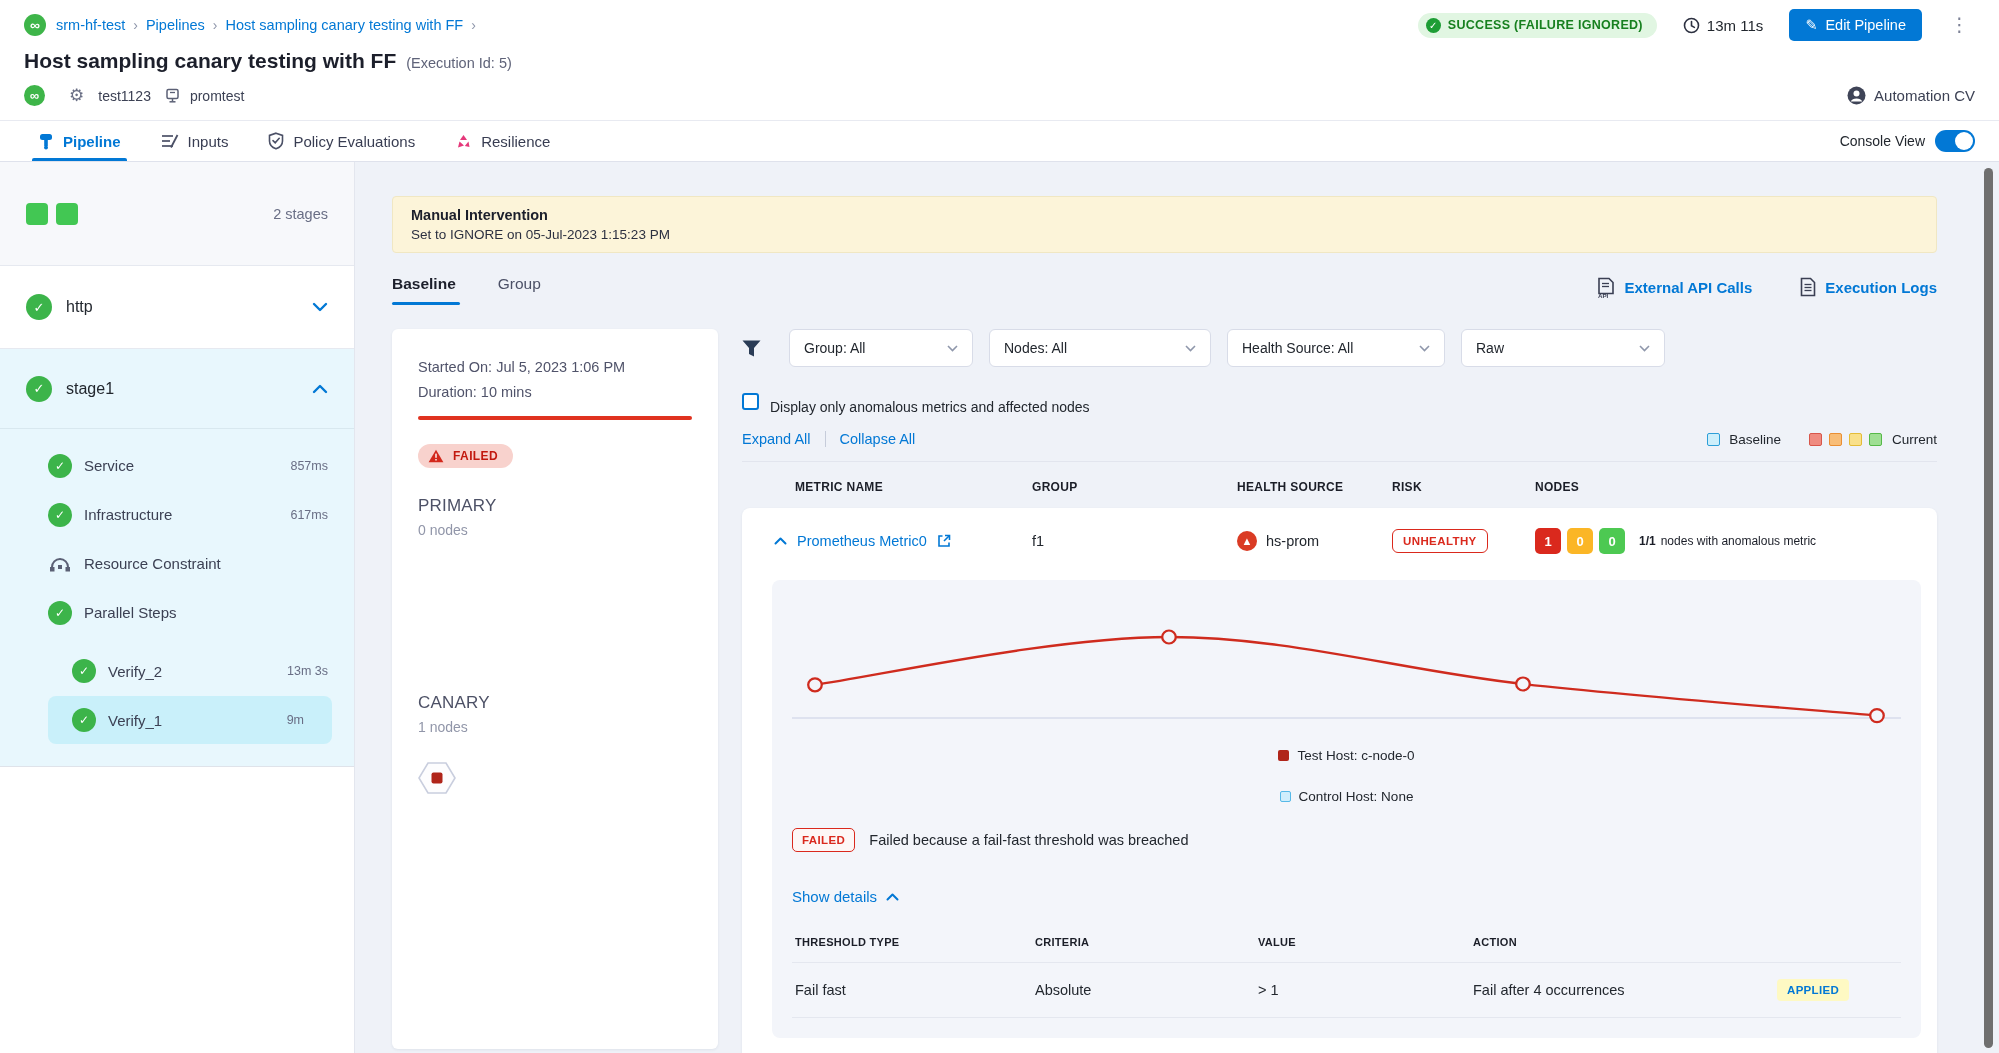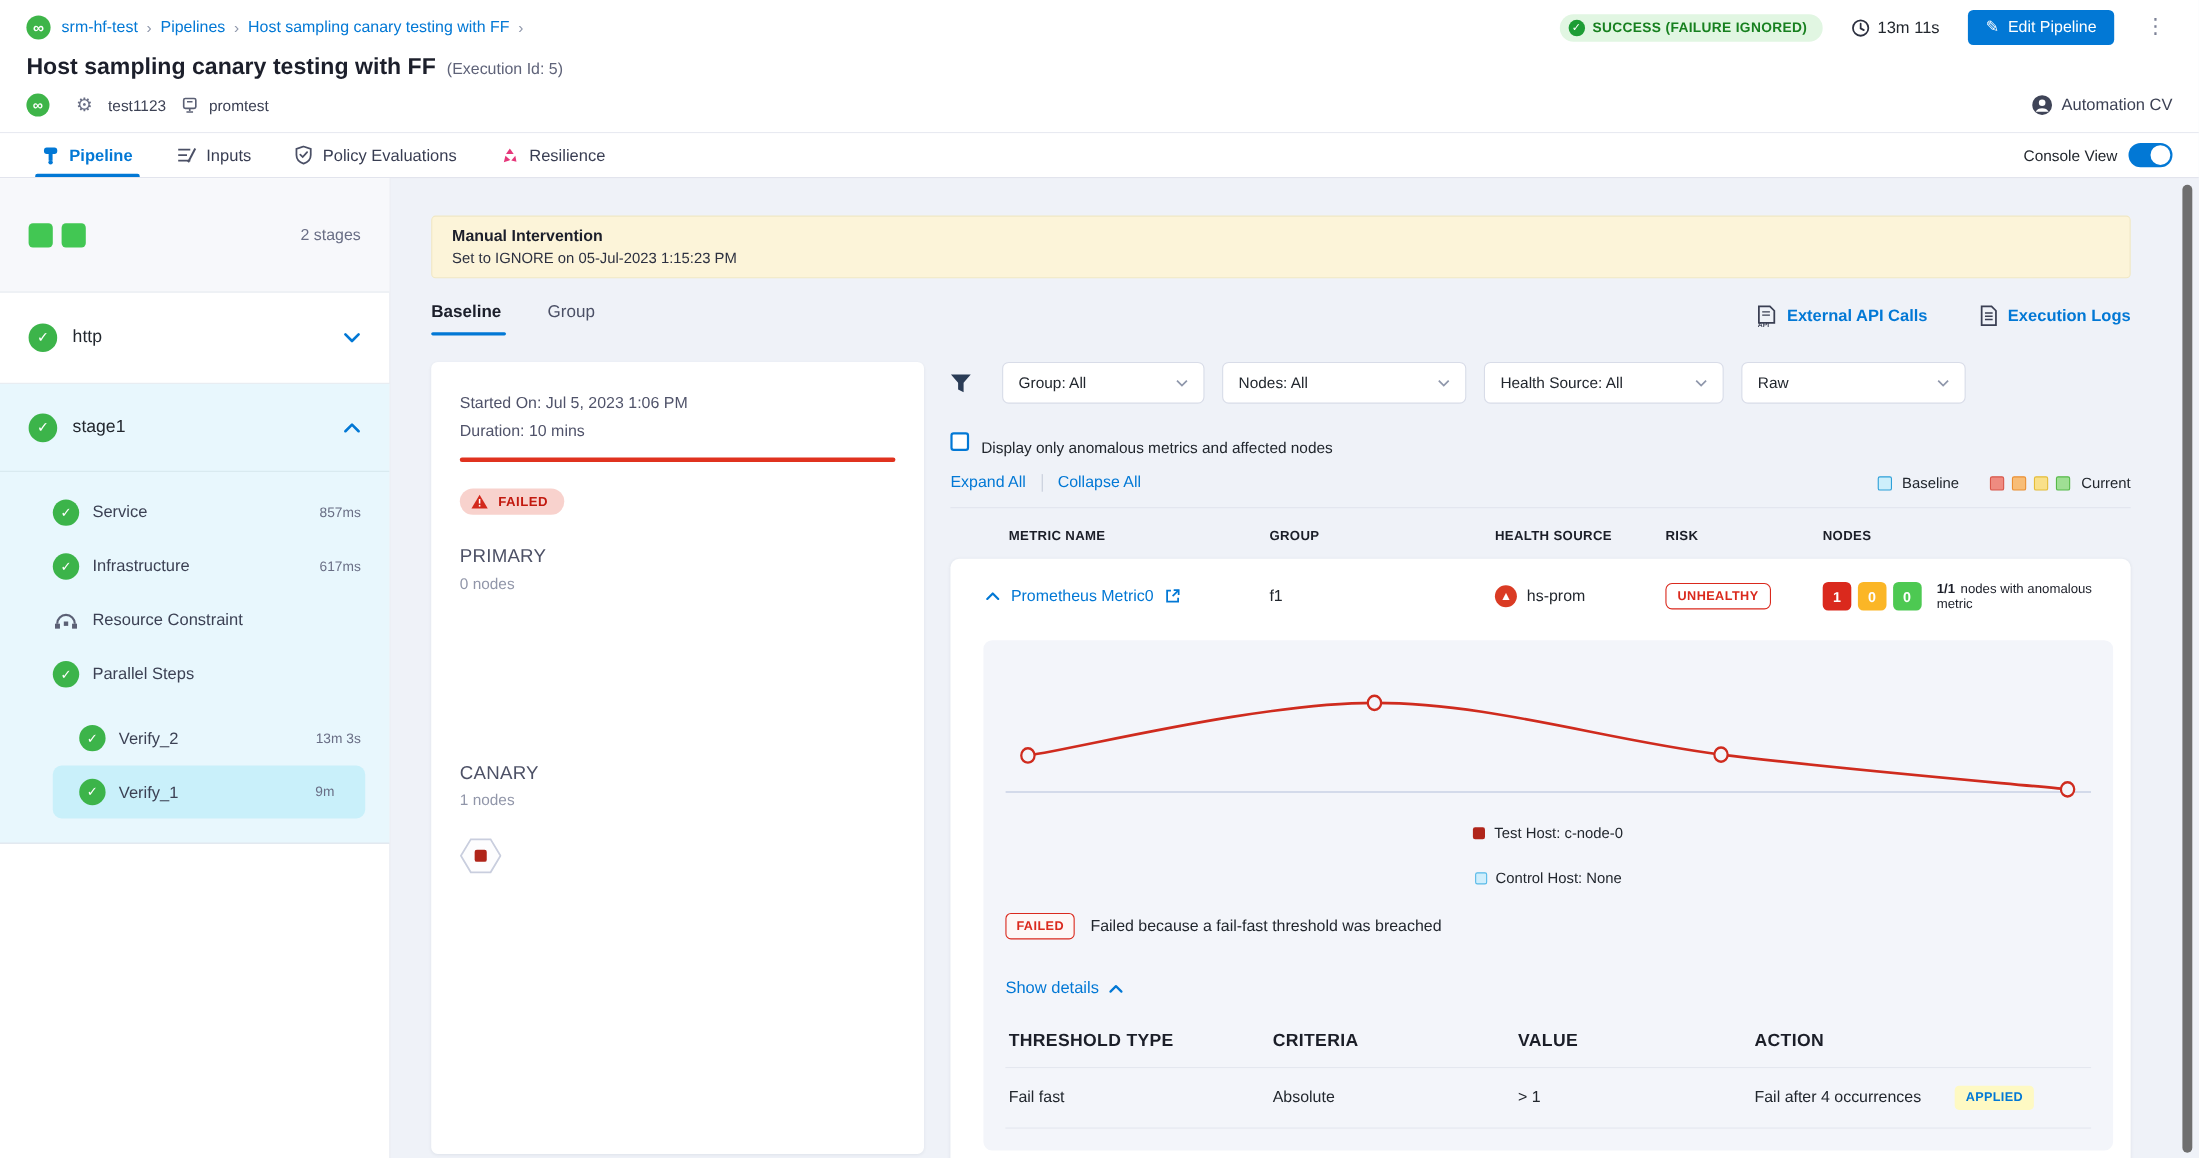--- a/index.html
+++ b/index.html
@@ -78,21 +78,21 @@
   .panel-tabs { display:flex; align-items:center; margin-top:16px; }
   .ptab { font-size:15.5px; color:#4b5066; margin-right:42px; padding:6px 0 12px 0; position:relative; cursor:pointer; }
   .ptab.active { color:#1c1f2b; font-weight:bold; }
   .ptab.active::after { content:""; position:absolute; left:0; right:-4px; bottom:0; height:3px; background:#0278d5; border-radius:2px; }
   .ptab-spacer { flex:1; }
   .right-link { display:inline-flex; align-items:center; gap:9px; color:#0278d5; font-size:15px; font-weight:bold; margin-left:48px; cursor:pointer; }
 
   .columns { display:flex; gap:24px; margin-top:24px; align-items:stretch; height:720px; }
 
   
-  .exec-card { width:448px; flex-shrink:0; background:#fff; border-radius:6px; box-shadow:0 1px 3px rgba(40,50,80,.08);
+  .exec-card { width:326px; flex-shrink:0; background:#fff; border-radius:6px; box-shadow:0 1px 3px rgba(40,50,80,.08);
                padding:30px 26px; }
   .exec-line { font-size:14.5px; color:#50536a; margin-bottom:9px; }
   .redbar { height:4px; background:#e0321f; border-radius:2px; margin:16px 0 24px 0; }
   .failed-pill { display:inline-flex; align-items:center; gap:9px; background:#f8d2cd; border-radius:14px; padding:5px 15px 5px 10px;
                  color:#c2190f; font-size:12px; font-weight:bold; letter-spacing:.4px; }
   .grp-title { font-size:17px; color:#4d5166; letter-spacing:.2px; margin-top:28px; }
   .grp-sub { font-size:14px; color:#9196a9; margin-top:6px; }
   .canary-block { margin-top:155px; }
   .hexwrap { margin-top:26px; }
 
@@ -142,21 +142,21 @@
   .cl-item { display:flex; align-items:center; gap:8px; }
   .cl-sq { width:11px; height:11px; border-radius:2px; }
   .cl-test { background:#b0251a; }
   .cl-control { background:#cfeefc; border:1.5px solid #56b9e8; }
   .fail-row { display:flex; align-items:center; gap:14px; margin-top:24px; }
   .fail-outline { border:1.5px solid #da291d; color:#da291d; border-radius:5px; padding:5px 9px; font-size:11.5px;
                   font-weight:bold; letter-spacing:.4px; background:#fdf7f6; }
   .fail-msg { font-size:14.5px; color:#22272e; }
   .show-details { display:inline-flex; align-items:center; gap:9px; color:#0278d5; font-size:15px; margin-top:36px; cursor:pointer; }
   .th-table { margin-top:30px; }
-  .th-head { display:grid; grid-template-columns:240px 223px 215px 1fr; font-size:16px; font-weight:bold; color:#1b1e28;
+  .th-head { display:grid; grid-template-columns:240px 223px 215px 1fr; font-size:11px; font-weight:bold; color:#1b1e28;
              letter-spacing:.3px; padding:0 0 14px 3px; }
   .th-row { display:grid; grid-template-columns:240px 223px 215px 1fr; align-items:center; font-size:14.5px; color:#22272e;
             padding:16px 0 16px 3px; border-top:1px solid #e4e7ef; border-bottom:1px solid #e4e7ef; }
   .th-action { display:flex; align-items:center; justify-content:space-between; padding-right:52px; }
   .applied-badge { background:#fef9c3; color:#0278d5; font-size:11.5px; font-weight:bold; border-radius:4px; padding:5px 10px; letter-spacing:.3px; }
 
   
   .scrollbar { position:absolute; top:168px; bottom:5px; right:6px; width:9px; border-radius:5px; background:#6f6f6f; cursor:pointer; }
 
   svg { display:block; }

